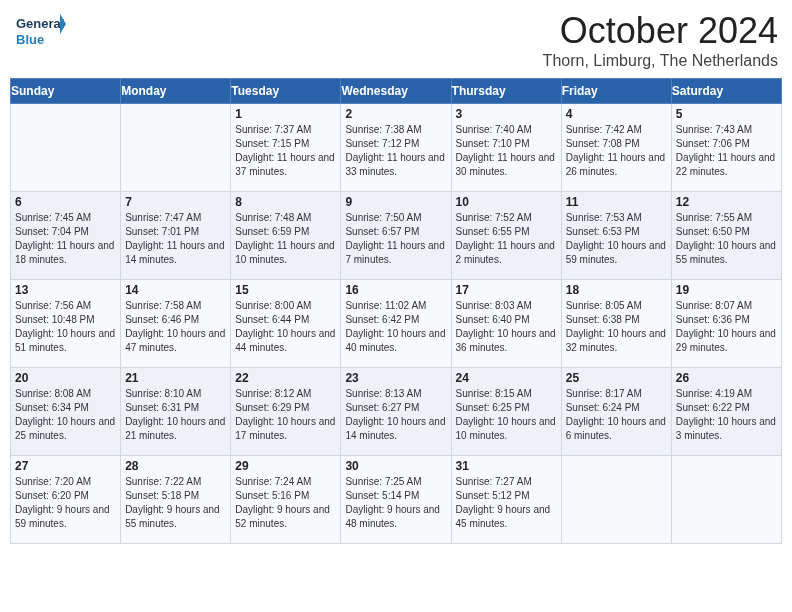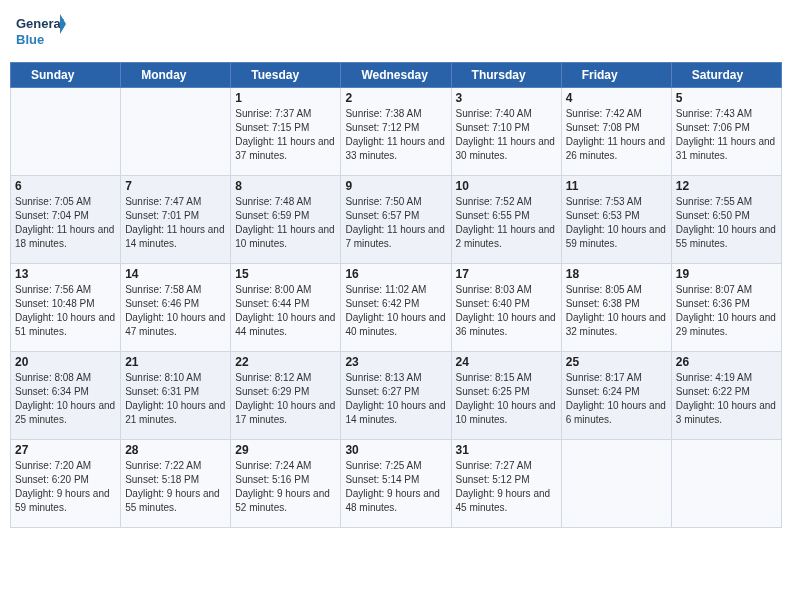--- a/index.html
+++ b/index.html
@@ -31,21 +31,21 @@
     table {
       width: 100%;
       border-collapse: collapse;
       table-layout: fixed;
     }
     thead th {
       background: #2962a8;
       color: #fff;
       font-size: 12px;
       font-weight: bold;
-      padding: 5px 20px;
+      padding: 5px 0;
       text-align: left;
       border: 1px solid #5580c0;
     }
     tbody td {
       border: 1px solid #d0d8e4;
       vertical-align: top;
       padding: 3px 4px;
       font-size: 10px;
       color: #333;
       height: 88px;
@@ -75,20 +75,24 @@
 
 <div class="header">
   <div class="logo">
   <svg width="52" height="44" viewBox="0 0 52 44">
     <rect width="52" height="44" fill="white"></rect>
     <text x="2" y="18" font-size="13" font-weight="bold" fill="#1a3a5c" font-family="Arial">General</text>
     <text x="2" y="34" font-size="13" font-weight="bold" fill="#2980b9" font-family="Arial">Blue</text>
     <path d="M46 4 L52 14 L46 24 Z" fill="#2980b9"></path>
   </svg>
 </div>
+  <div class="title-block">
+    <div class="month-title">October 2024</div>
+    <div class="location-title">Thorn, Limburg, The Netherlands</div>
+  </div>
 </div>
 
 <table>
   <thead>
     <tr id="weekday-row">
         <th>Sunday</th>
         <th>Monday</th>
         <th>Tuesday</th>
         <th>Wednesday</th>
         <th>Thursday</th>
@@ -111,27 +115,27 @@
         <td>
           <span class="day-num">3</span>
           <div class="day-info"><span>Sunrise: 7:40 AM</span><br><span>Sunset: 7:10 PM</span><br><span>Daylight: 11 hours and 30 minutes.</span><br></div>
         </td>
         <td>
           <span class="day-num">4</span>
           <div class="day-info"><span>Sunrise: 7:42 AM</span><br><span>Sunset: 7:08 PM</span><br><span>Daylight: 11 hours and 26 minutes.</span><br></div>
         </td>
         <td>
           <span class="day-num">5</span>
-          <div class="day-info"><span>Sunrise: 7:43 AM</span><br><span>Sunset: 7:06 PM</span><br><span>Daylight: 11 hours and 31 minutes.</span><br></div>
+          <div class="day-info"><span>Sunrise: 7:43 AM</span><br><span>Sunset: 7:06 PM</span><br><span>Daylight: 11 hours and 22 minutes.</span><br></div>
         </td>
       </tr>
       <tr>
         <td>
           <span class="day-num">6</span>
-          <div class="day-info"><span>Sunrise: 7:05 AM</span><br><span>Sunset: 7:04 PM</span><br><span>Daylight: 11 hours and 18 minutes.</span><br></div>
+          <div class="day-info"><span>Sunrise: 7:45 AM</span><br><span>Sunset: 7:04 PM</span><br><span>Daylight: 11 hours and 18 minutes.</span><br></div>
         </td>
         <td>
           <span class="day-num">7</span>
           <div class="day-info"><span>Sunrise: 7:47 AM</span><br><span>Sunset: 7:01 PM</span><br><span>Daylight: 11 hours and 14 minutes.</span><br></div>
         </td>
         <td>
           <span class="day-num">8</span>
           <div class="day-info"><span>Sunrise: 7:48 AM</span><br><span>Sunset: 6:59 PM</span><br><span>Daylight: 11 hours and 10 minutes.</span><br></div>
         </td>
         <td>

